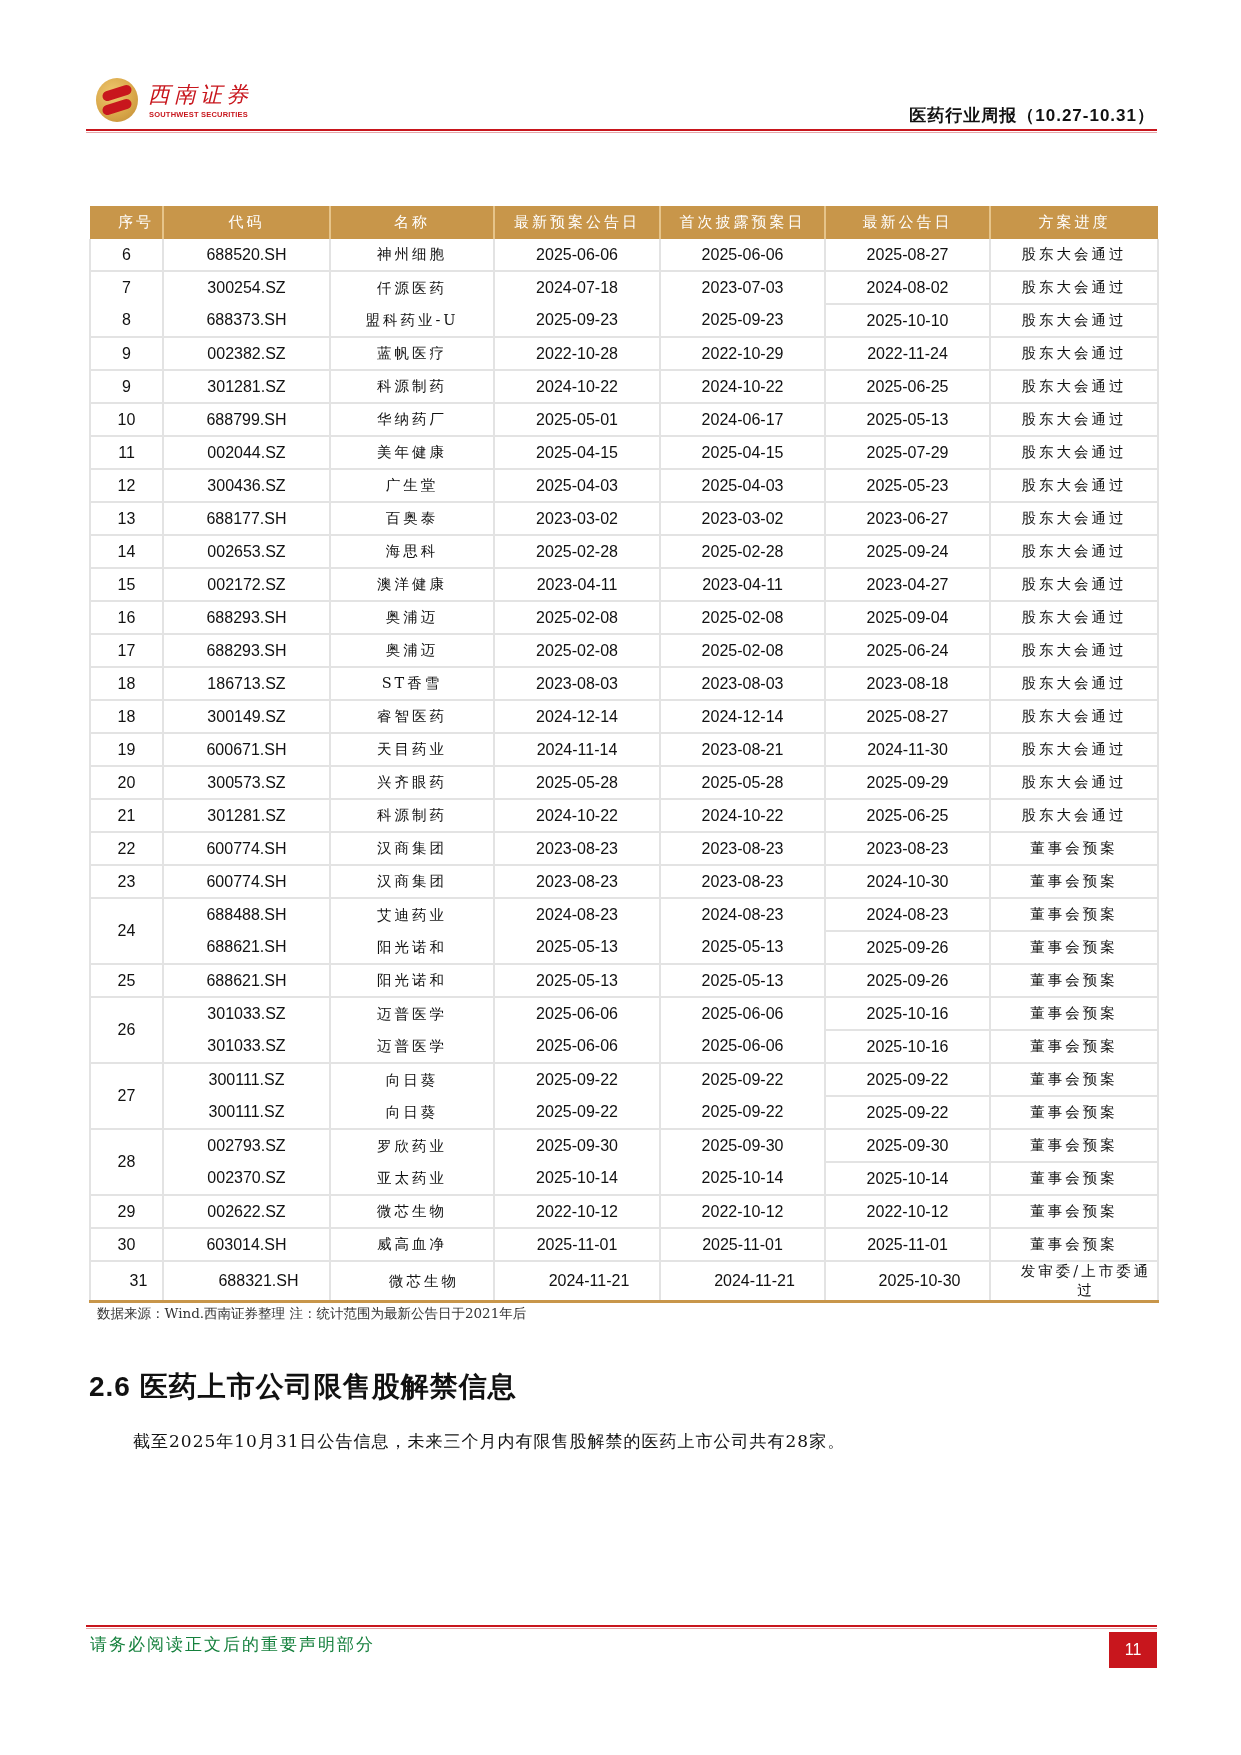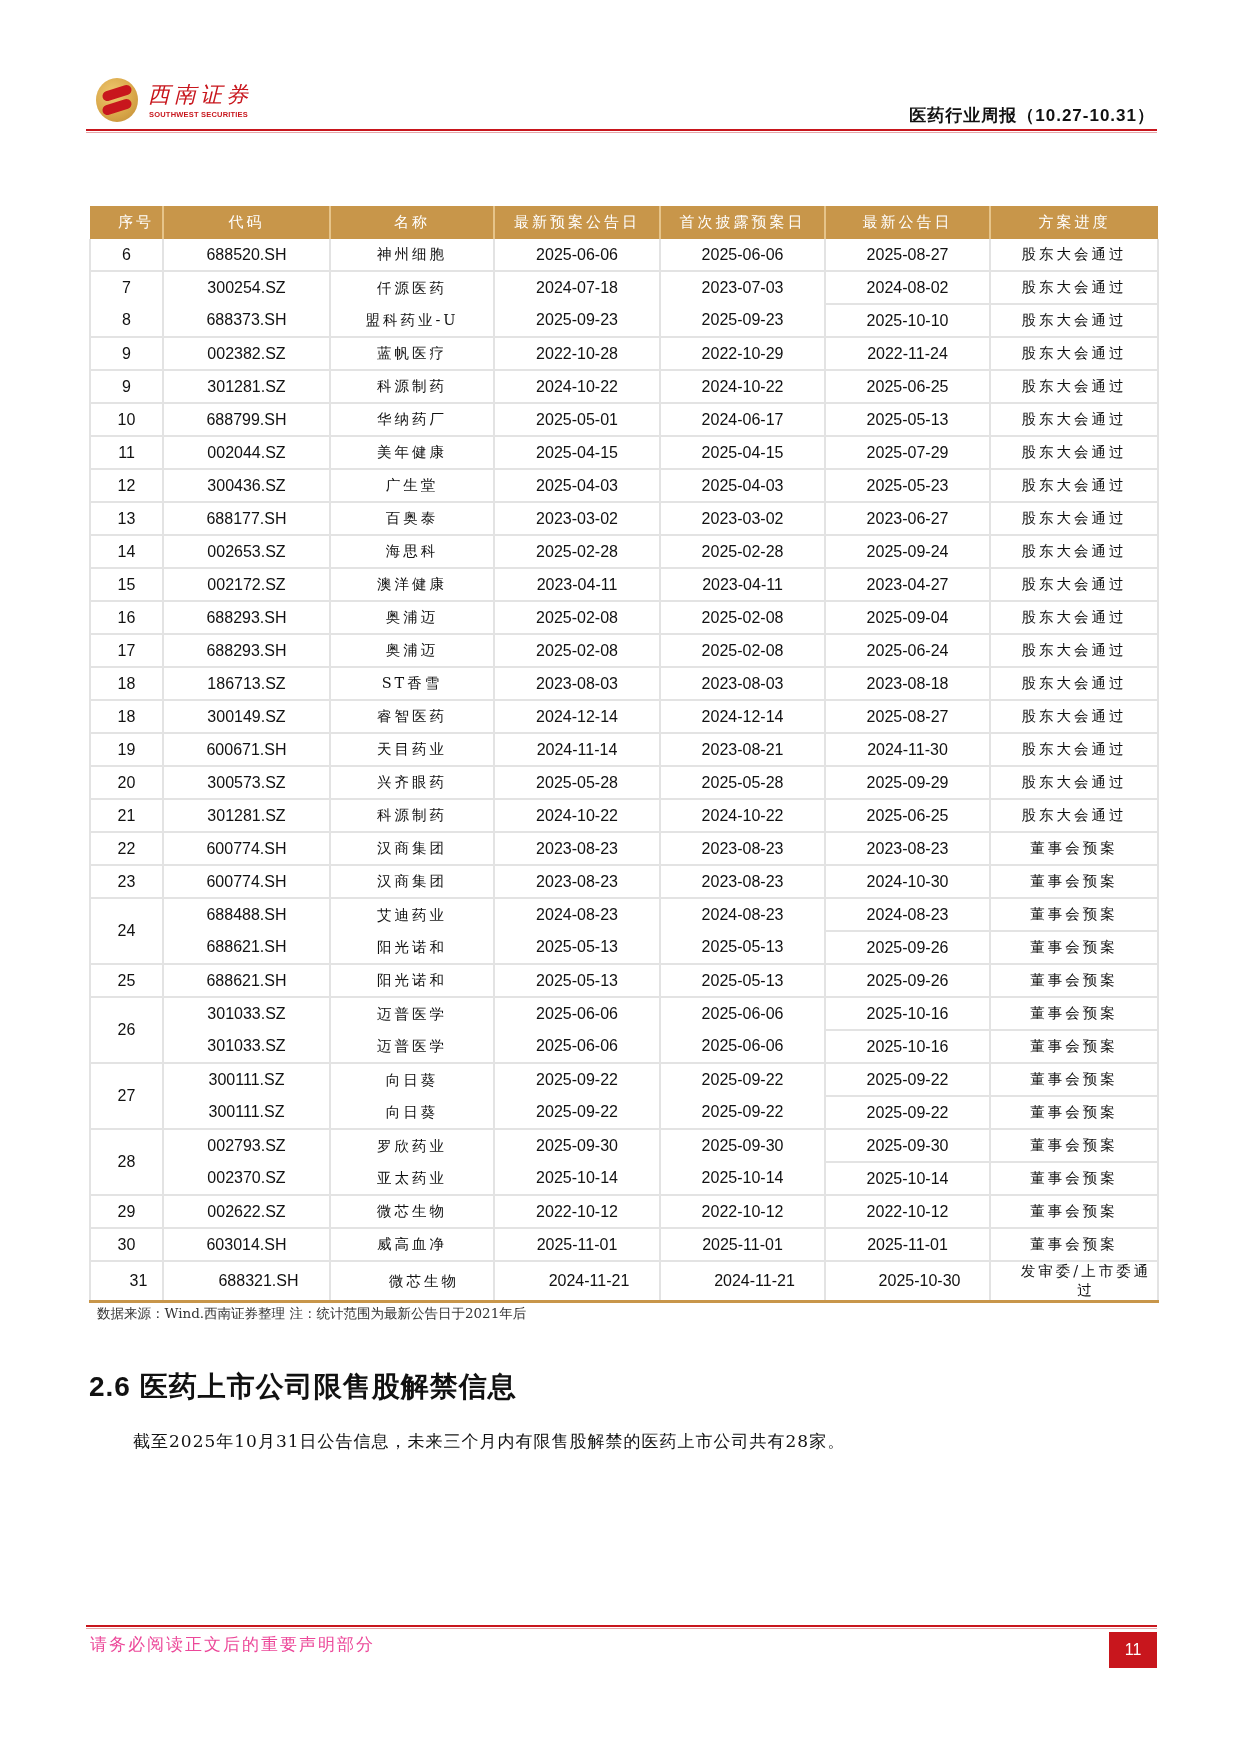--- a/index.html
+++ b/index.html
@@ -23,21 +23,21 @@
   table.data td.noh-b{border-bottom:none;}
   table.data td.noh-t{border-top:none;}
   table.data tr:last-child td{border-bottom:3px solid #c8964a;padding-left:24px;}
   table.data tr:first-child td{border-top:none;}
 
   .footnote{position:absolute;left:97px;top:1305px;font-family:"DejaVu Serif",serif;font-size:13.5px;color:#333;}
   .section-heading{position:absolute;left:89px;top:1368px;font-size:28px;font-weight:bold;color:#111;letter-spacing:1px;}
   .paragraph{position:absolute;left:89px;top:1425px;width:850px;font-family:"DejaVu Serif",serif;font-size:17px;line-height:32px;color:#111;text-indent:44px;letter-spacing:1px;}
   .footer-rule{position:absolute;left:86px;right:84px;top:1625px;border-top:2px solid #c8161d;}
   .footer-rule2{position:absolute;left:86px;right:84px;top:1628px;border-top:1px solid #e7a6a9;}
-  .footer-text{position:absolute;left:90px;top:1633px;font-family:"DejaVu Serif",serif;font-size:17px;color:#ec4899;letter-spacing:2px;}
+  .footer-text{position:absolute;left:90px;top:1633px;font-family:"DejaVu Serif",serif;font-size:17px;color:#15803d;letter-spacing:2px;}
   .page-num{position:absolute;left:1109px;top:1632px;width:48px;height:36px;background:#c8161d;color:#fff;font-size:16px;display:flex;align-items:center;justify-content:center;}
 </style>
 </head>
 <body>
 
 <div class="logo">
   <div class="logo-mark">
       <div class="s1"></div>
       <div class="s2"></div>
     </div>

